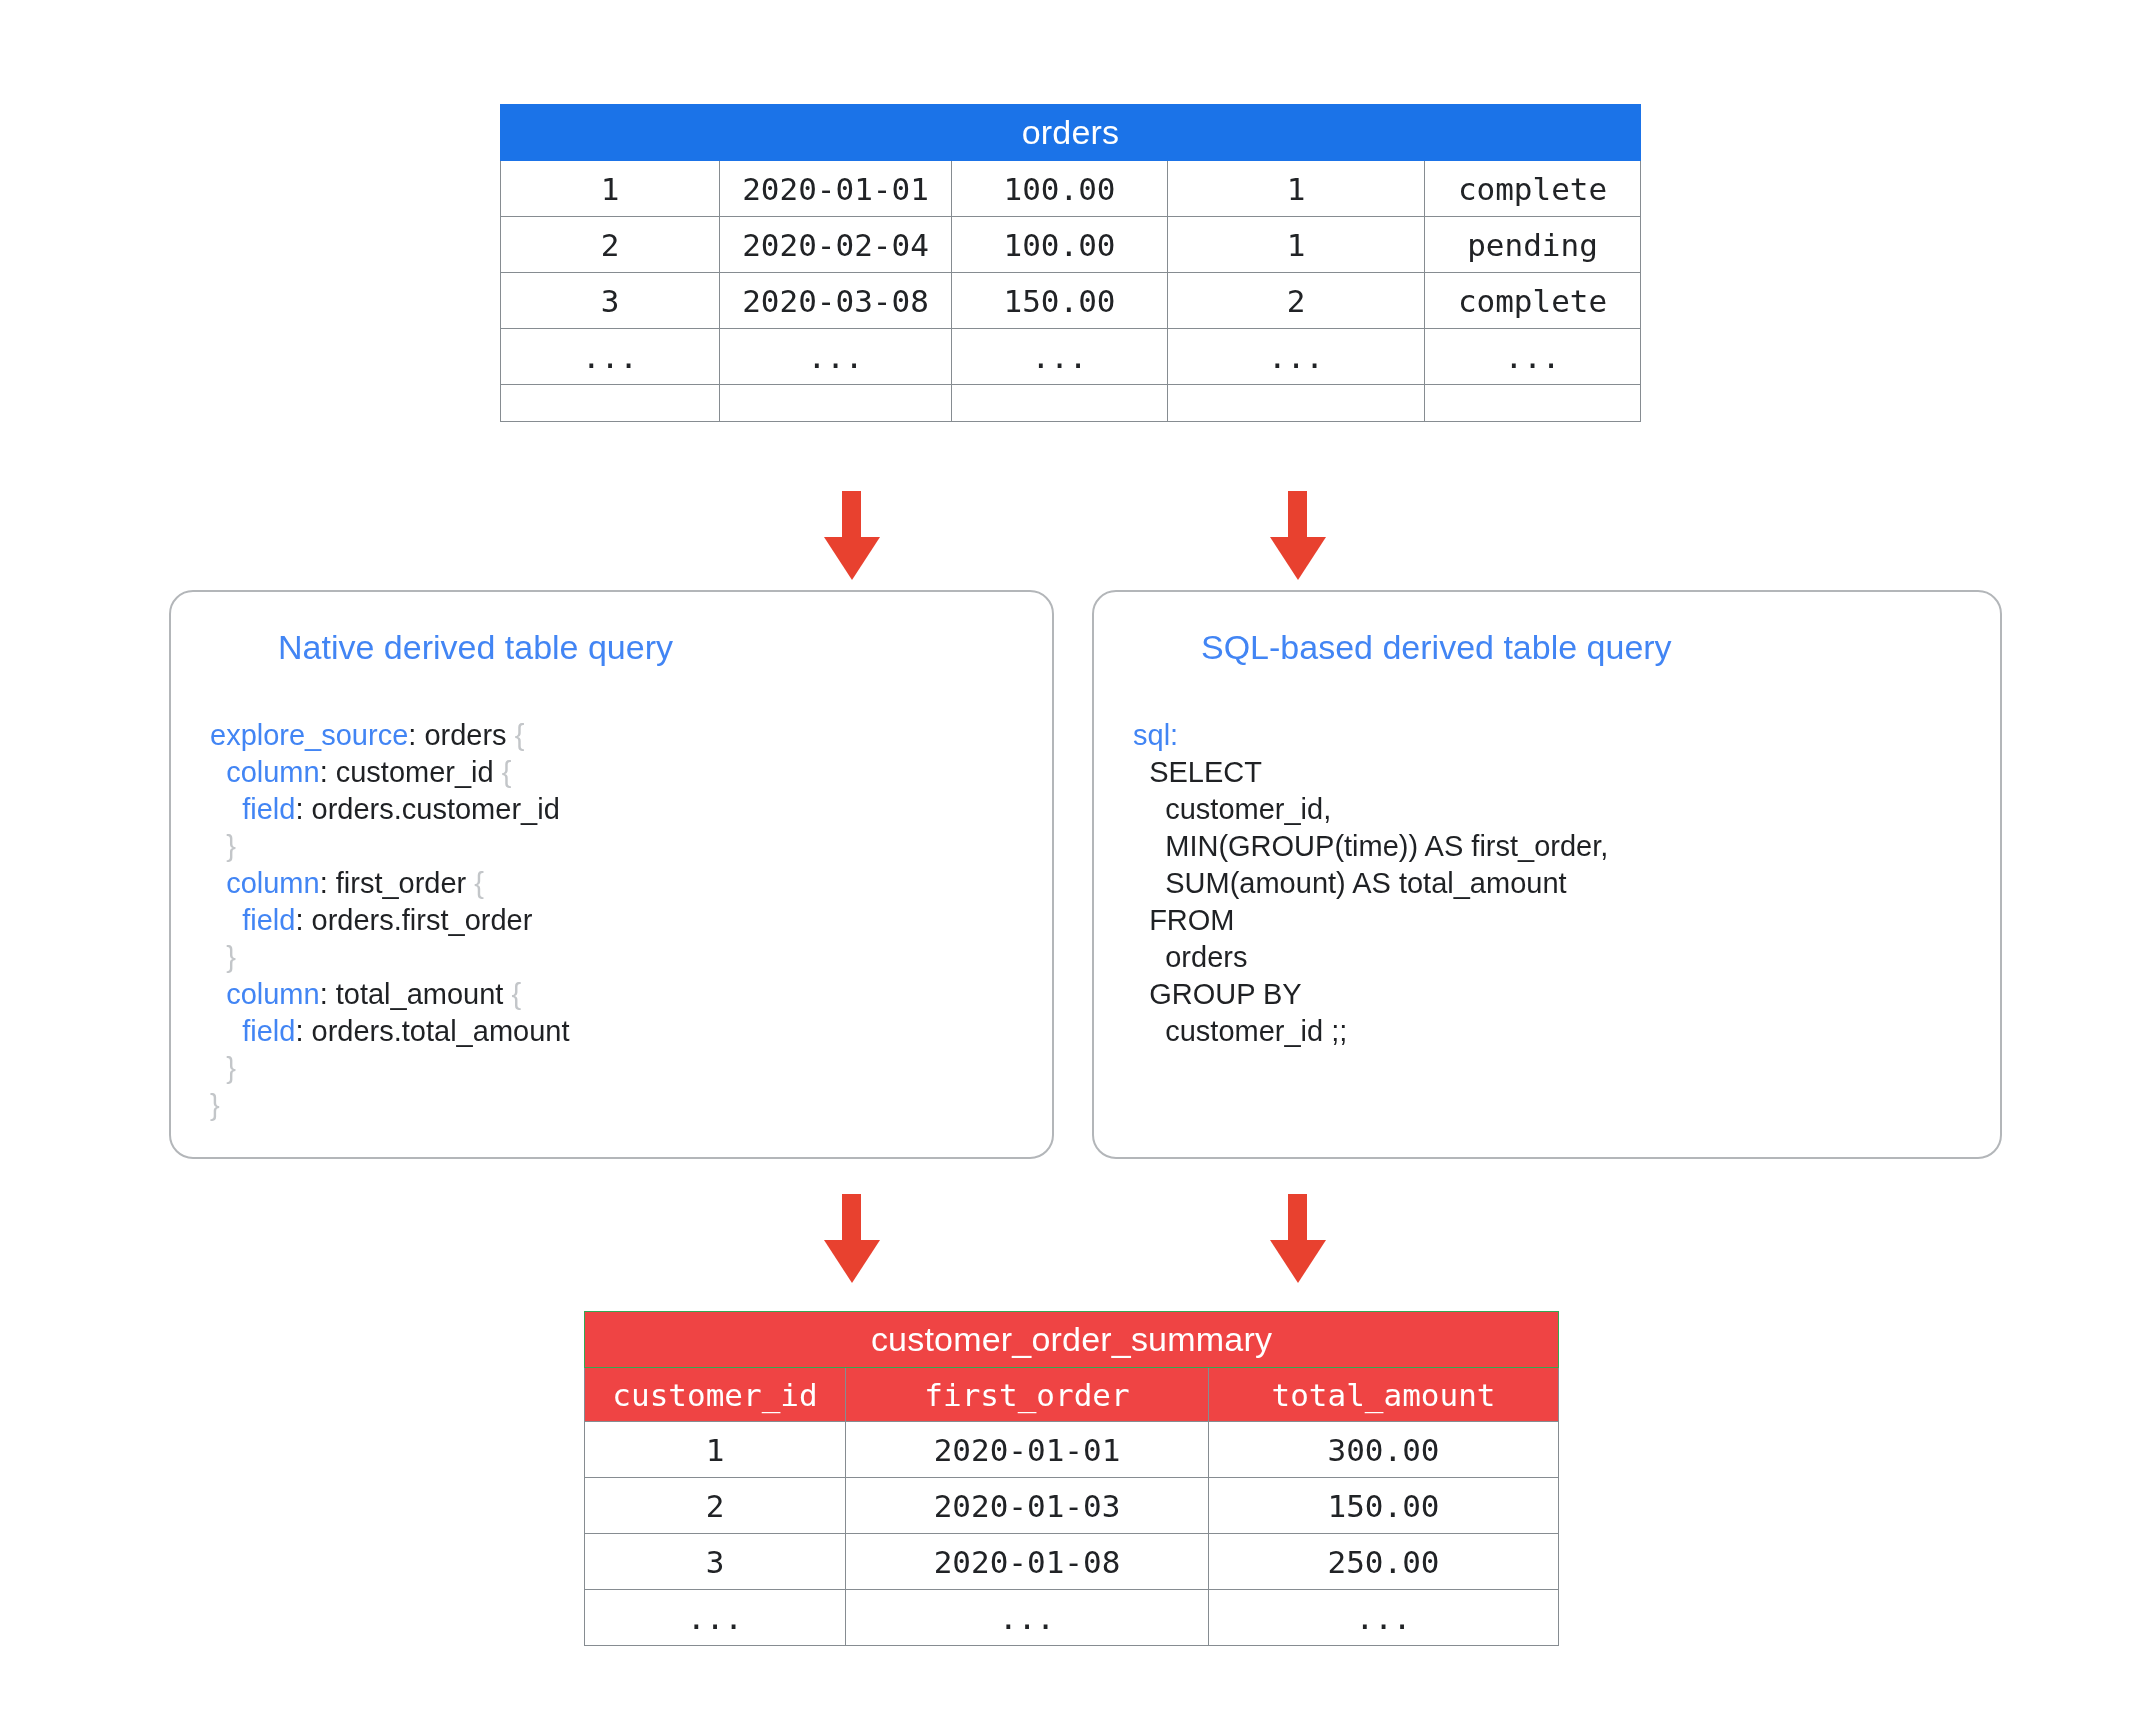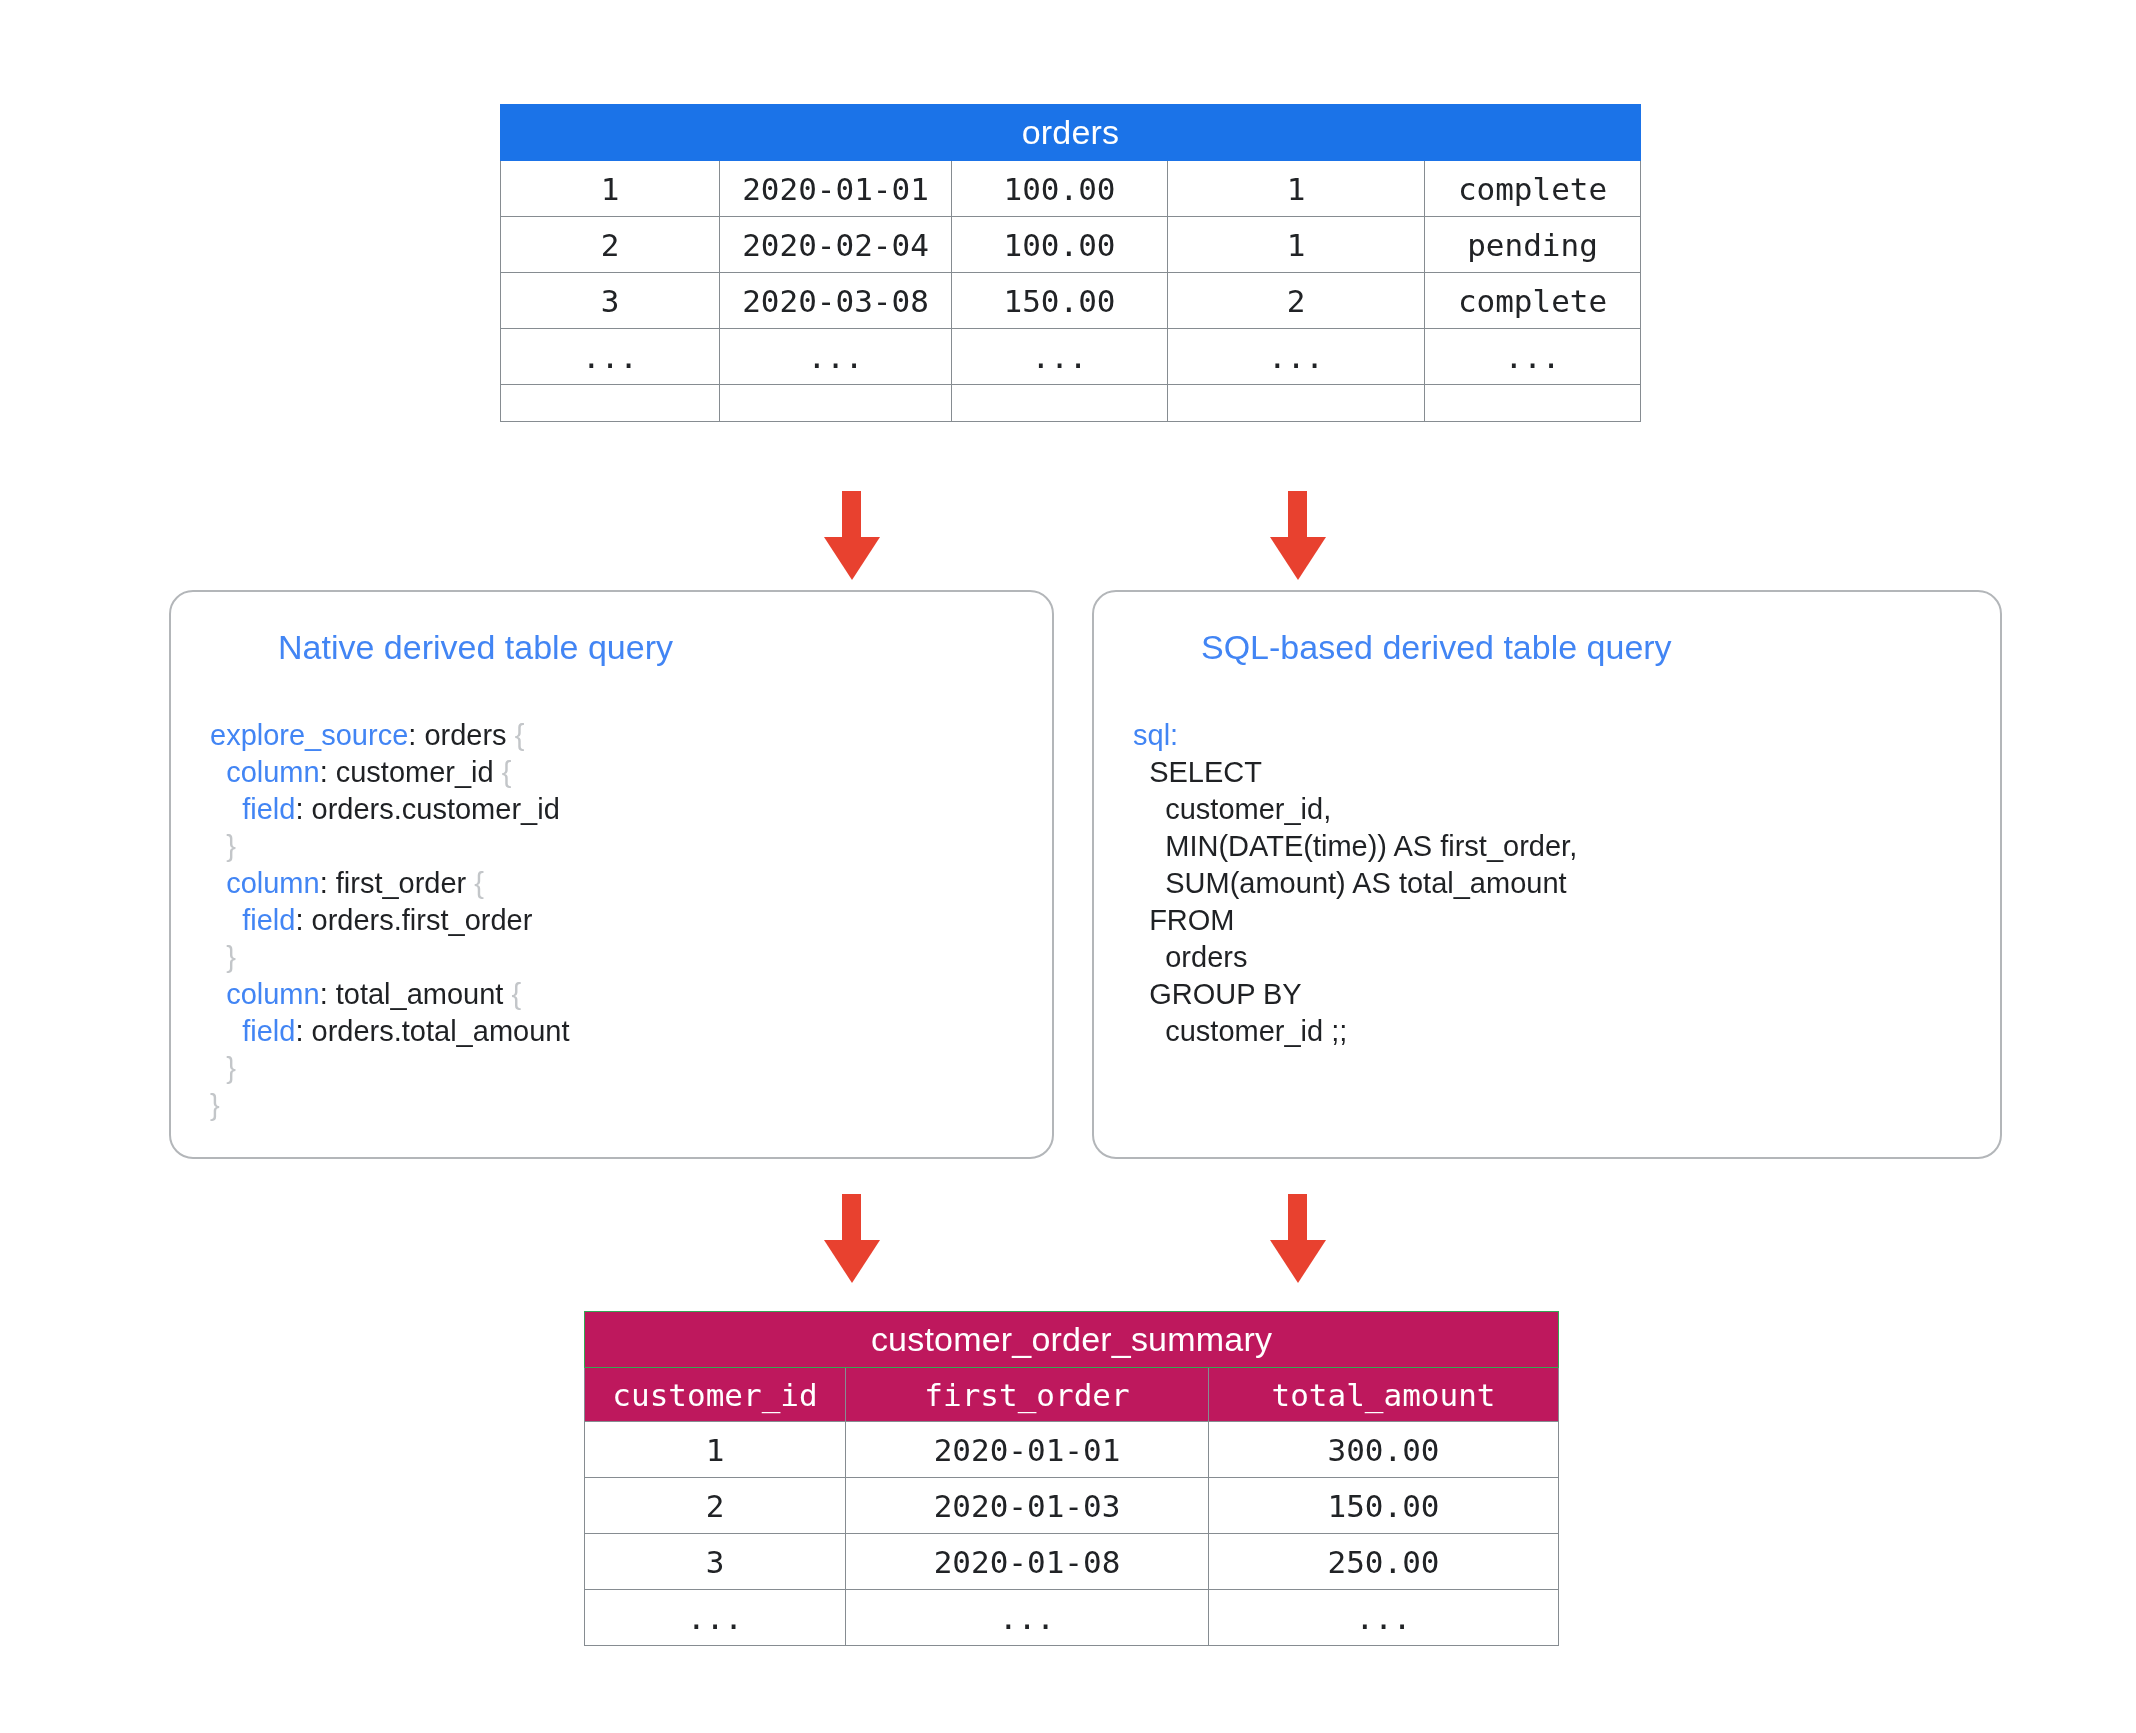--- a/index.html
+++ b/index.html
@@ -51,21 +51,21 @@
   }
   .tbl-cell.empty { height: 36px; }
 
   
   #orders-table { left: 500px; top: 104px; width: 1139px; }
   #orders-table .tbl-title, #orders-table .tbl-head { background: #1b73e8; }
   #orders-table .tbl-title { border-color: #1b73e8; }
 
   
   #summary-table { left: 584px; top: 1311px; width: 974px; }
-  #summary-table .tbl-title, #summary-table .tbl-head { background: #be185d; }
+  #summary-table .tbl-title, #summary-table .tbl-head { background: #ef4444; }
   #summary-table .tbl-title { border-color: #34a853; }
 
   
   #orders-clip {
     position: absolute;
     left: 0; top: 0;
     width: 2137px; height: 479px;
     overflow: hidden;
   }
 
@@ -202,21 +202,21 @@
 <span>  <span class="brace">}</span></span>
 <span><span class="brace">}</span></span>
 </pre>
 </div>
 
 <div class="card" id="card-sql">
   <div class="card-title">SQL-based derived table query</div>
   <pre class="code" id="sql-code"><span><span class="kw">sql:</span></span>
 <span>  <span>SELECT</span></span>
 <span>    <span>customer_id,</span></span>
-<span>    <span>MIN(DATE(time)) AS first_order,</span></span>
+<span>    <span>MIN(GROUP(time)) AS first_order,</span></span>
 <span>    <span>SUM(amount) AS total_amount</span></span>
 <span>  <span>FROM</span></span>
 <span>    <span>orders</span></span>
 <span>  <span>GROUP BY</span></span>
 <span>    <span>customer_id ;;</span></span>
 </pre>
 </div>
 
 <div class="arrow" id="arrow-bot-left">
   <div class="shaft"></div>

